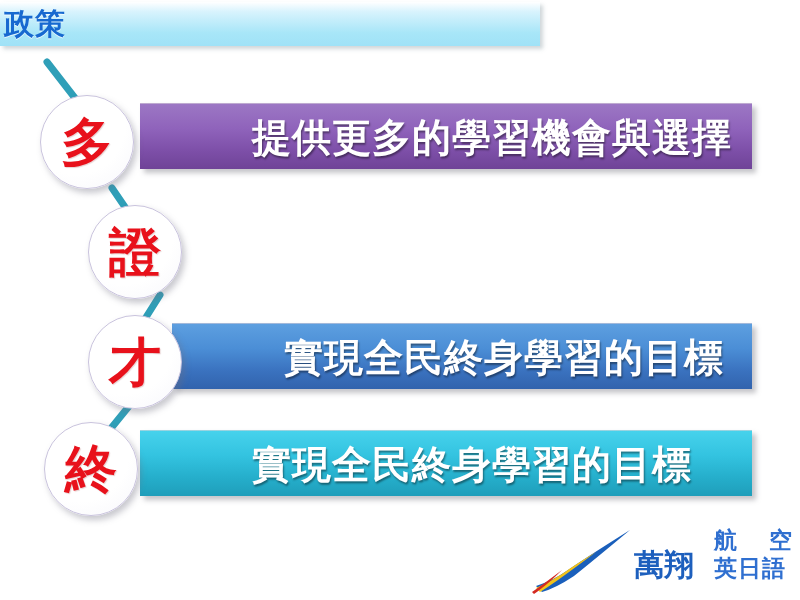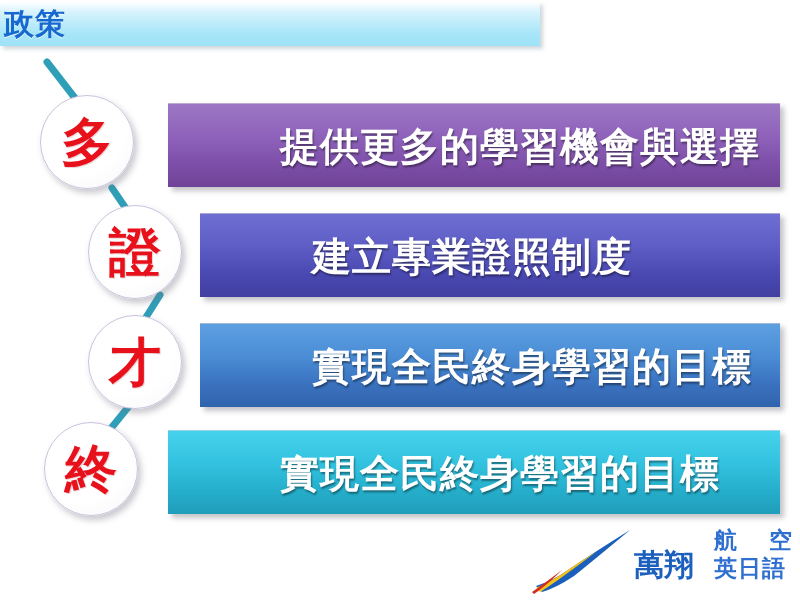--- a/index.html
+++ b/index.html
@@ -49,25 +49,24 @@
     height: 600px;
     pointer-events: none;
   }
 
   
   .row {
     position: absolute;
   }
   .bar {
     position: absolute;
-    height: 84px;
+    height: 66px;
     box-sizing: border-box;
     box-shadow: 4px 4px 5px rgba(110,110,120,0.40);
     border-top: 1px solid rgba(255,255,255,0.55);
-    margin-left: 28px;
   }
   .bar-label {
     position: absolute;
     left: 112px;
     top: 50%;
     transform: translateY(-50%);
     font-size: 39px;
     font-weight: bold;
     color: #ffffff;
     white-space: nowrap;
@@ -183,23 +182,20 @@
 <div class="row" id="row-1">
   <div class="bar">
     <div class="bar-label">提供更多的學習機會與選擇</div>
   </div>
   <div class="circle">
     <span class="circle-char">多</span>
   </div>
 </div>
 
 <div class="row" id="row-2">
-  <div class="bar">
-    <div class="bar-label">建立專業證照制度</div>
-  </div>
   <div class="circle">
     <span class="circle-char">證</span>
   </div>
 </div>
 
 <div class="row" id="row-3">
   <div class="bar">
     <div class="bar-label">實現全民終身學習的目標</div>
   </div>
   <div class="circle">

